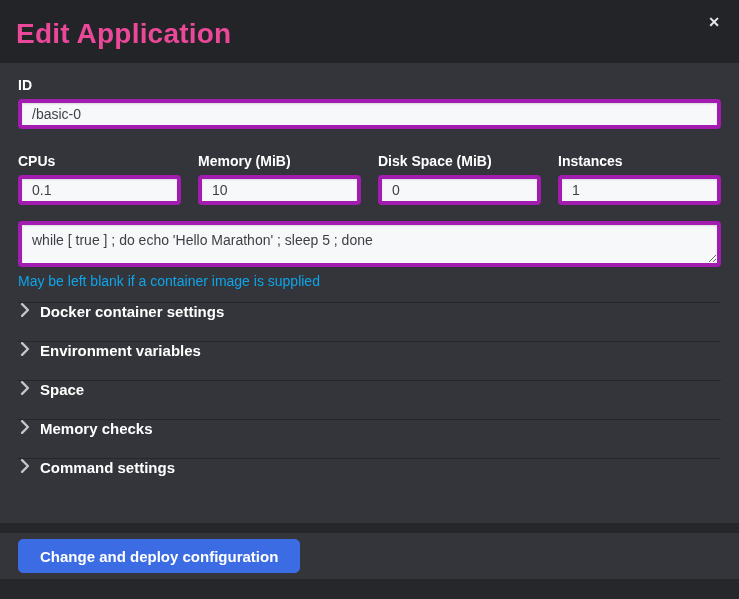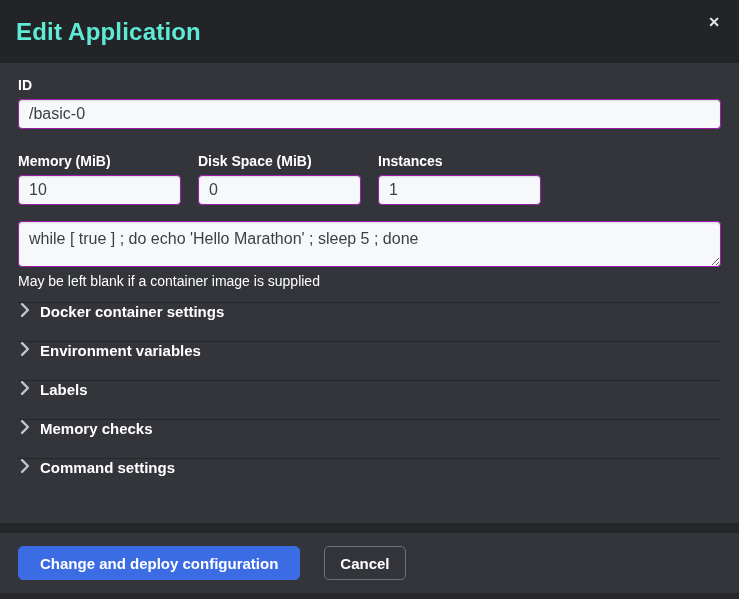--- a/index.html
+++ b/index.html
@@ -19,24 +19,24 @@
 
   
   .modal-header {
     height: 63px;
     flex: none;
     background: #232428;
     padding: 18px 16px 0 16px;
     position: relative;
   }
   .modal-title {
-    font-size: 24px;
+    font-size: 28px;
     font-weight: 600;
     letter-spacing: .2px;
-    color: #5eead4;
+    color: #ec4899;
   }
   .close-btn {
     position: absolute;
     top: 13px;
     right: 16px;
     width: 18px;
     height: 18px;
     line-height: 18px;
     text-align: center;
     font-size: 14px;
@@ -58,26 +58,26 @@
     display: block;
     font-size: 14px;
     font-weight: 700;
     color: #ffffff;
     margin-bottom: 6px;
   }
   .text-input, .text-area {
     display: block;
     width: 100%;
     background: #f7f8f9;
-    border: 1px solid #a21caf;
+    border: 4px solid #a21caf;
     border-radius: 4px;
     box-shadow: inset 0 1px 2px rgba(0,0,0,.12);
     color: #3c3f45;
     font-family: "Liberation Sans", sans-serif;
-    font-size: 16px;
+    font-size: 14px;
     padding: 5px 10px;
     outline: none;
   }
   .text-input { height: 30px; }
   .form-group { margin-bottom: 24px; }
 
   .field-row {
     display: grid;
     grid-template-columns: repeat(4, 1fr);
     column-gap: 17px;
@@ -86,21 +86,21 @@
 
   .text-area {
     height: 46px;
     resize: both;
     line-height: 1.45;
   }
   .help-text {
     margin-top: 6px;
     margin-bottom: 13px;
     font-size: 14px;
-    color: #ffffff;
+    color: #0ea5e9;
   }
 
   
   .section-row {
     height: 39px;
     display: flex;
     border-top: 1px solid #26272b;
     cursor: pointer;
   }
   .section-chevron {
@@ -114,27 +114,27 @@
   .section-chevron svg { display: block; }
   .section-label {
     font-size: 15px;
     font-weight: 700;
     color: #ffffff;
   }
 
   
   .modal-gap { height: 10px; flex: none; background: #26272b; }
   .modal-footer {
-    height: 60px;
+    height: 46px;
     flex: none;
     background: #33353b;
     display: flex;
     align-items: center;
     padding: 4px 18px;
-    gap: 24px;
+    gap: 8px;
   }
   .btn {
     height: 34px;
     border-radius: 5px;
     font-family: "Liberation Sans", sans-serif;
     font-size: 15px;
     font-weight: 700;
     cursor: pointer;
     display: inline-flex;
     align-items: center;
@@ -166,20 +166,24 @@
 
   <div class="modal-body">
 
     <div class="form-group">
       <label class="field-label">ID</label>
       <input class="text-input" type="text" value="/basic-0" style="">
     </div>
 
     <div class="field-row">
       <div>
+        <label class="field-label">CPUs</label>
+        <input class="text-input" type="text" value="0.1" style="">
+      </div>
+      <div>
         <label class="field-label">Memory (MiB)</label>
         <input class="text-input" type="text" value="10" style="">
       </div>
       <div>
         <label class="field-label">Disk Space (MiB)</label>
         <input class="text-input" type="text" value="0" style="">
       </div>
       <div>
         <label class="field-label">Instances</label>
         <input class="text-input" type="text" value="1" style="">
@@ -208,21 +212,21 @@
       </span>
       <span class="section-label">Environment variables</span>
     </div>
 
     <div class="section-row">
       <span class="section-chevron">
         <svg width="10" height="14" viewBox="0 0 8 12">
             <path d="M1.5 1 L6.5 6 L1.5 11" fill="none" stroke="#c3c6cb" stroke-width="2" stroke-linecap="round" stroke-linejoin="round"></path>
           </svg>
       </span>
-      <span class="section-label">Labels</span>
+      <span class="section-label">Space</span>
     </div>
 
     <div class="section-row">
       <span class="section-chevron">
         <svg width="10" height="14" viewBox="0 0 8 12">
             <path d="M1.5 1 L6.5 6 L1.5 11" fill="none" stroke="#c3c6cb" stroke-width="2" stroke-linecap="round" stroke-linejoin="round"></path>
           </svg>
       </span>
       <span class="section-label">Memory checks</span>
     </div>
@@ -235,18 +239,17 @@
       </span>
       <span class="section-label">Command settings</span>
     </div>
 
   </div>
 
   <div class="modal-gap"></div>
 
   <div class="modal-footer">
     <button class="btn btn-primary">Change and deploy configuration</button>
-    <button class="btn btn-cancel">Cancel</button>
   </div>
 
   <div class="modal-bottom"></div>
 
 </div>
 
 </body></html>

